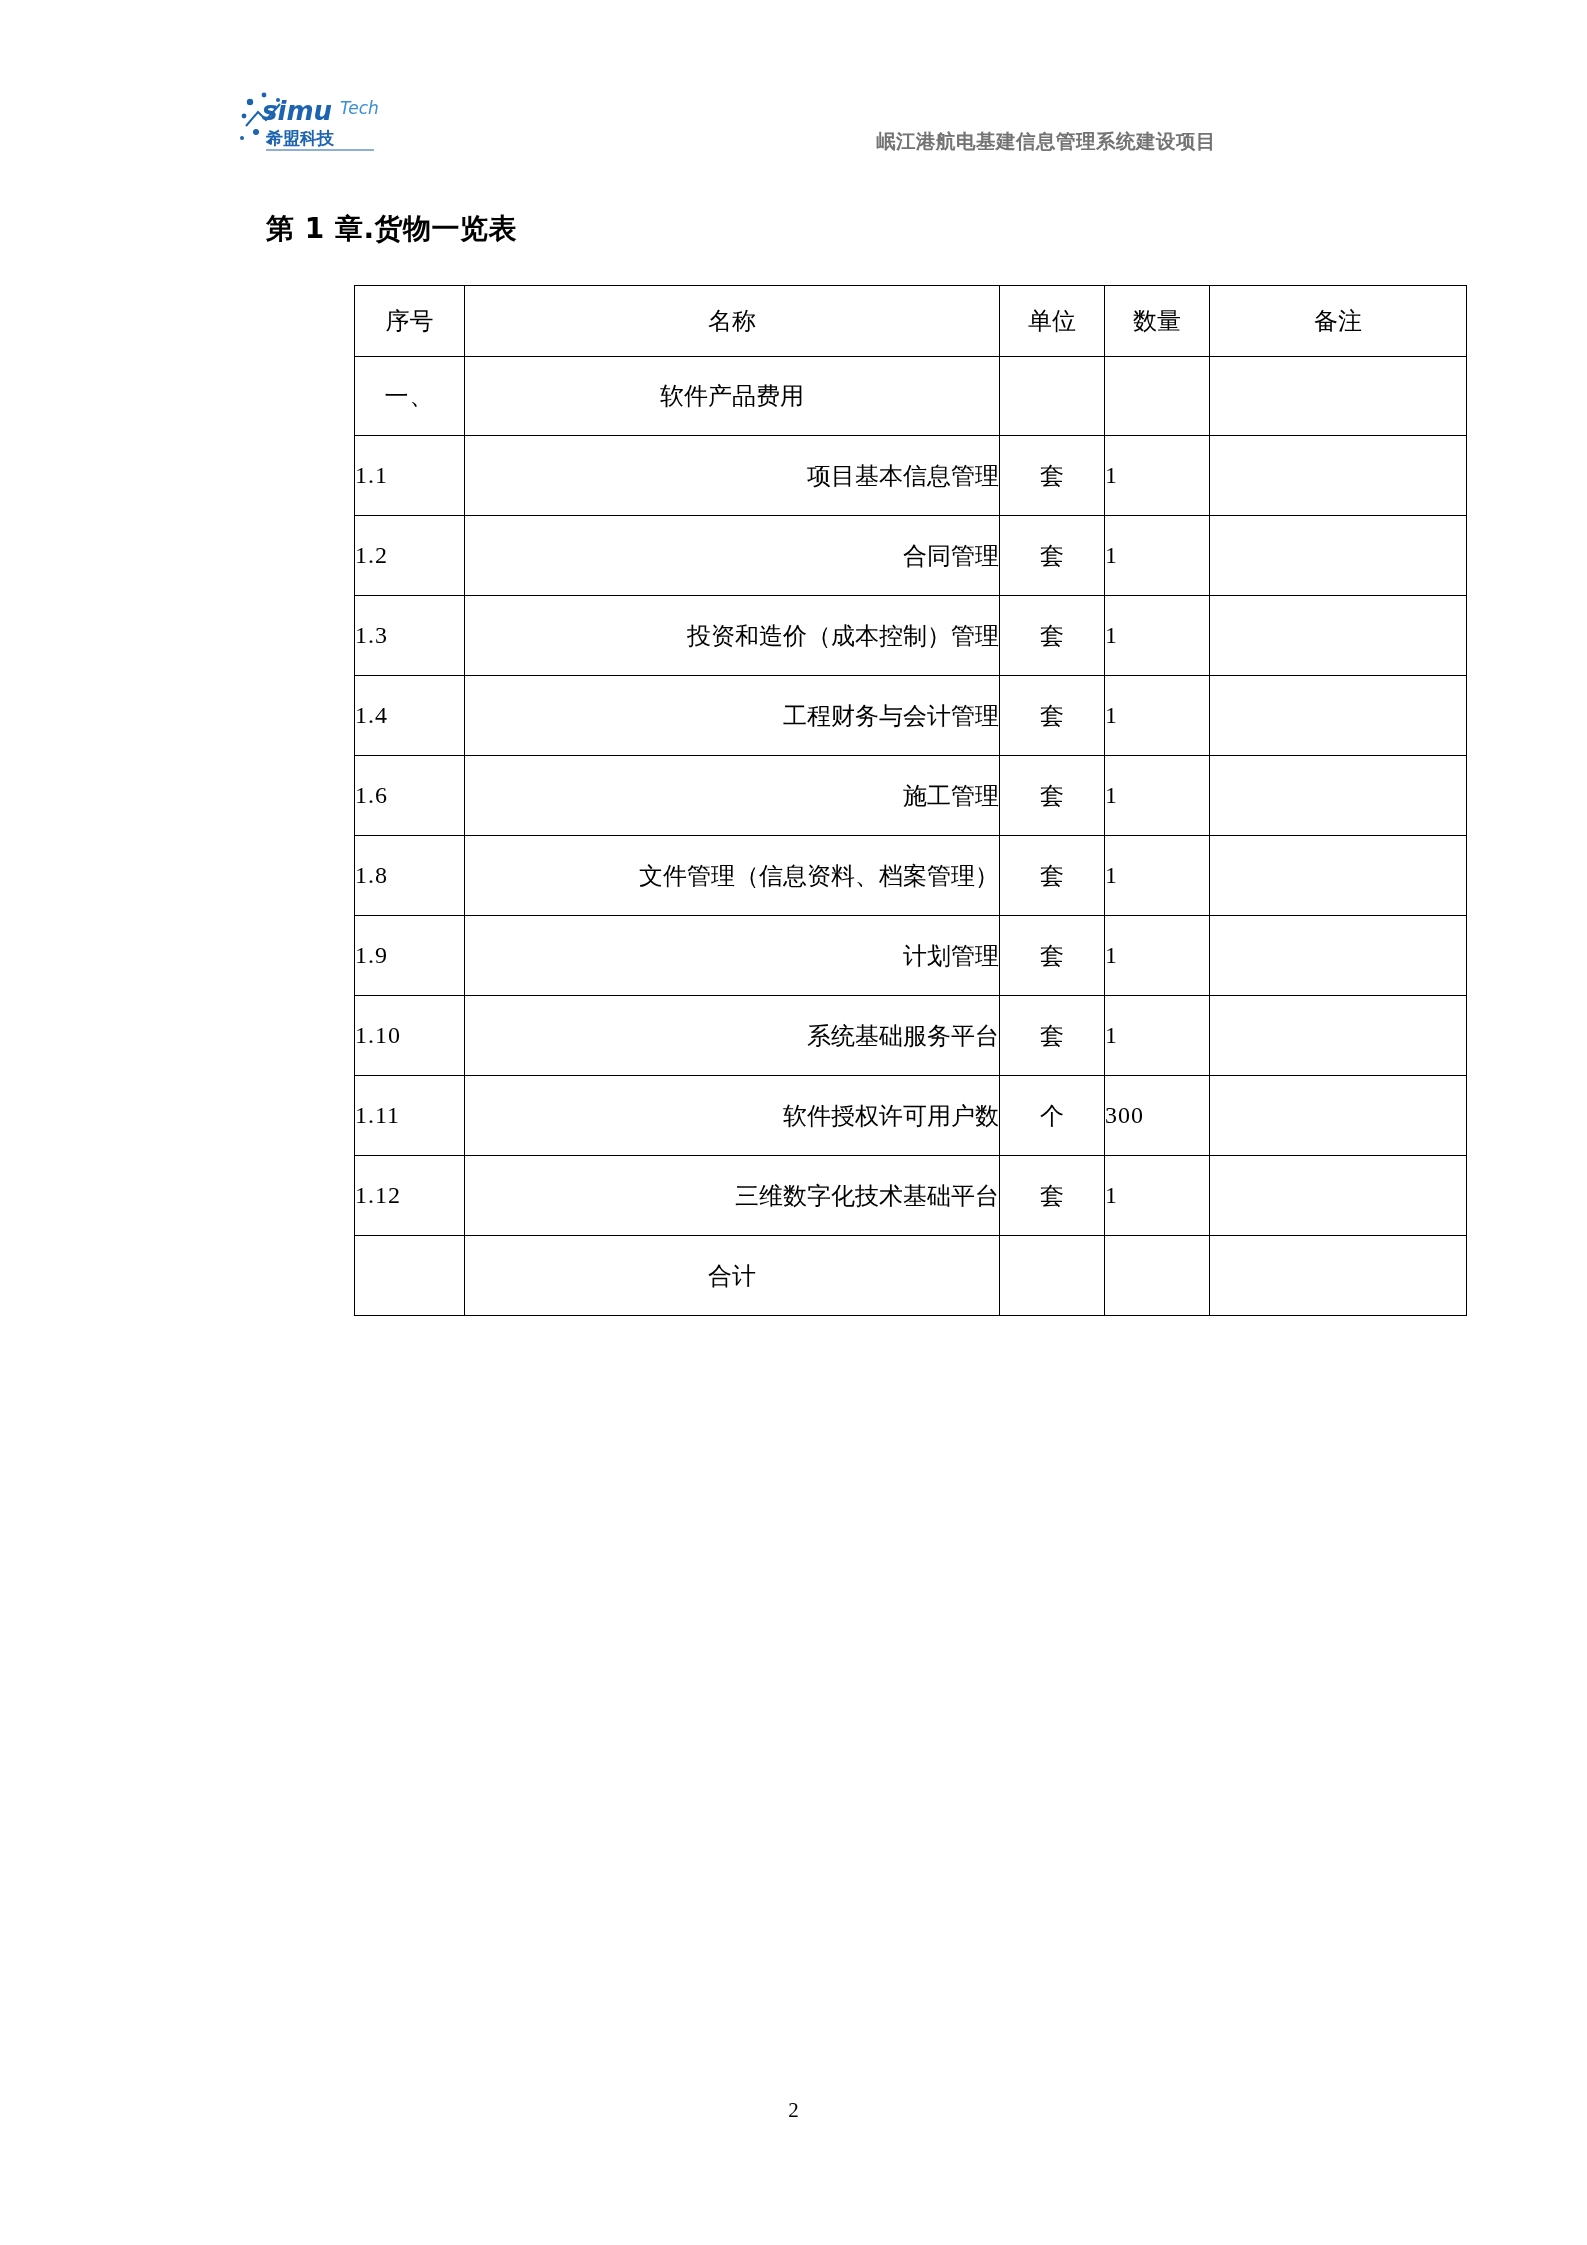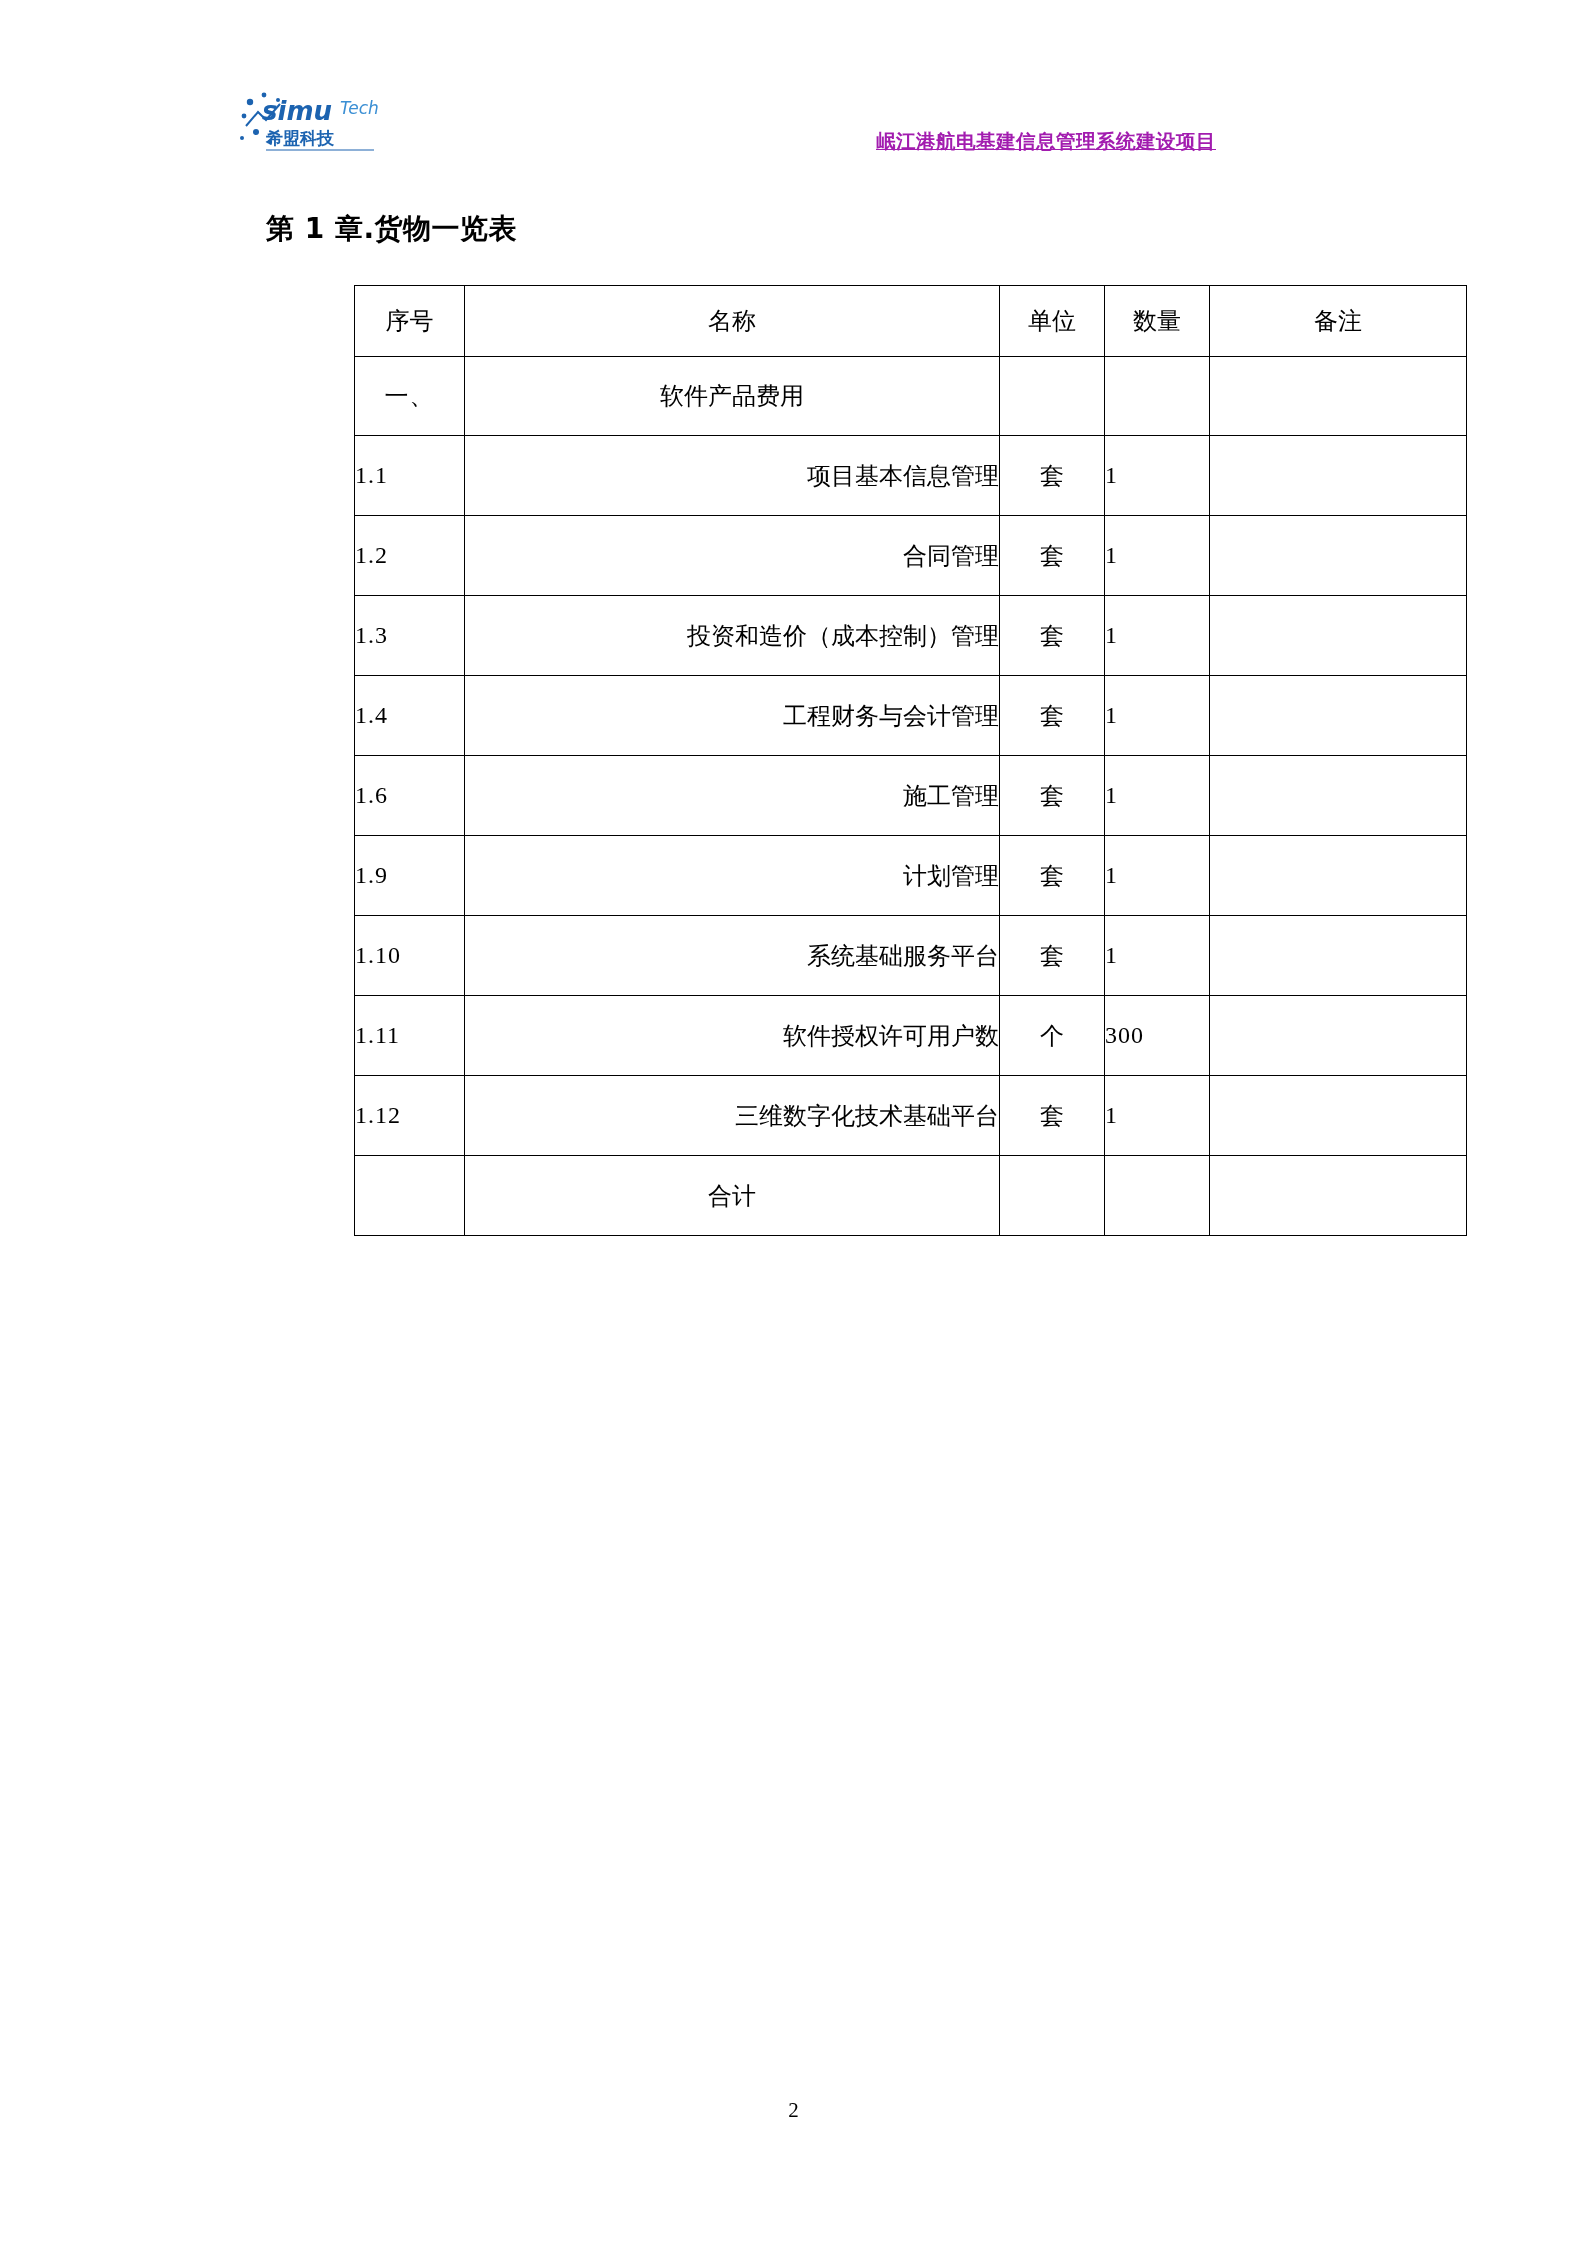--- a/index.html
+++ b/index.html
@@ -39,23 +39,22 @@
   }
   .logo svg { display: block; }
   .header-title {
     position: absolute;
     left: 640px;
     top: 42px;
     font-family: "DejaVu Sans", "Liberation Sans", sans-serif;
     font-size: 19.5px;
     font-weight: bold;
     letter-spacing: 0.5px;
-    color: #a21caf;
+    color: #737373;
     white-space: nowrap;
-    text-decoration: underline;
   }
 
   
   .chapter-heading {
     position: absolute;
     left: 266px;
     top: 210px;
     font-family: "DejaVu Sans", "Liberation Sans", sans-serif;
     font-size: 28px;
     font-weight: bold;
@@ -203,20 +202,27 @@
         <td></td>
       </tr>
       <tr>
         <td class="num-cell">1.6</td>
         <td class="name-cell">施工管理</td>
         <td class="center-cell">套</td>
         <td class="num-cell">1</td>
         <td></td>
       </tr>
       <tr>
+        <td class="num-cell">1.8</td>
+        <td class="name-cell">文件管理（信息资料、档案管理）</td>
+        <td class="center-cell">套</td>
+        <td class="num-cell">1</td>
+        <td></td>
+      </tr>
+      <tr>
         <td class="num-cell">1.9</td>
         <td class="name-cell">计划管理</td>
         <td class="center-cell">套</td>
         <td class="num-cell">1</td>
         <td></td>
       </tr>
       <tr>
         <td class="num-cell">1.10</td>
         <td class="name-cell">系统基础服务平台</td>
         <td class="center-cell">套</td>

